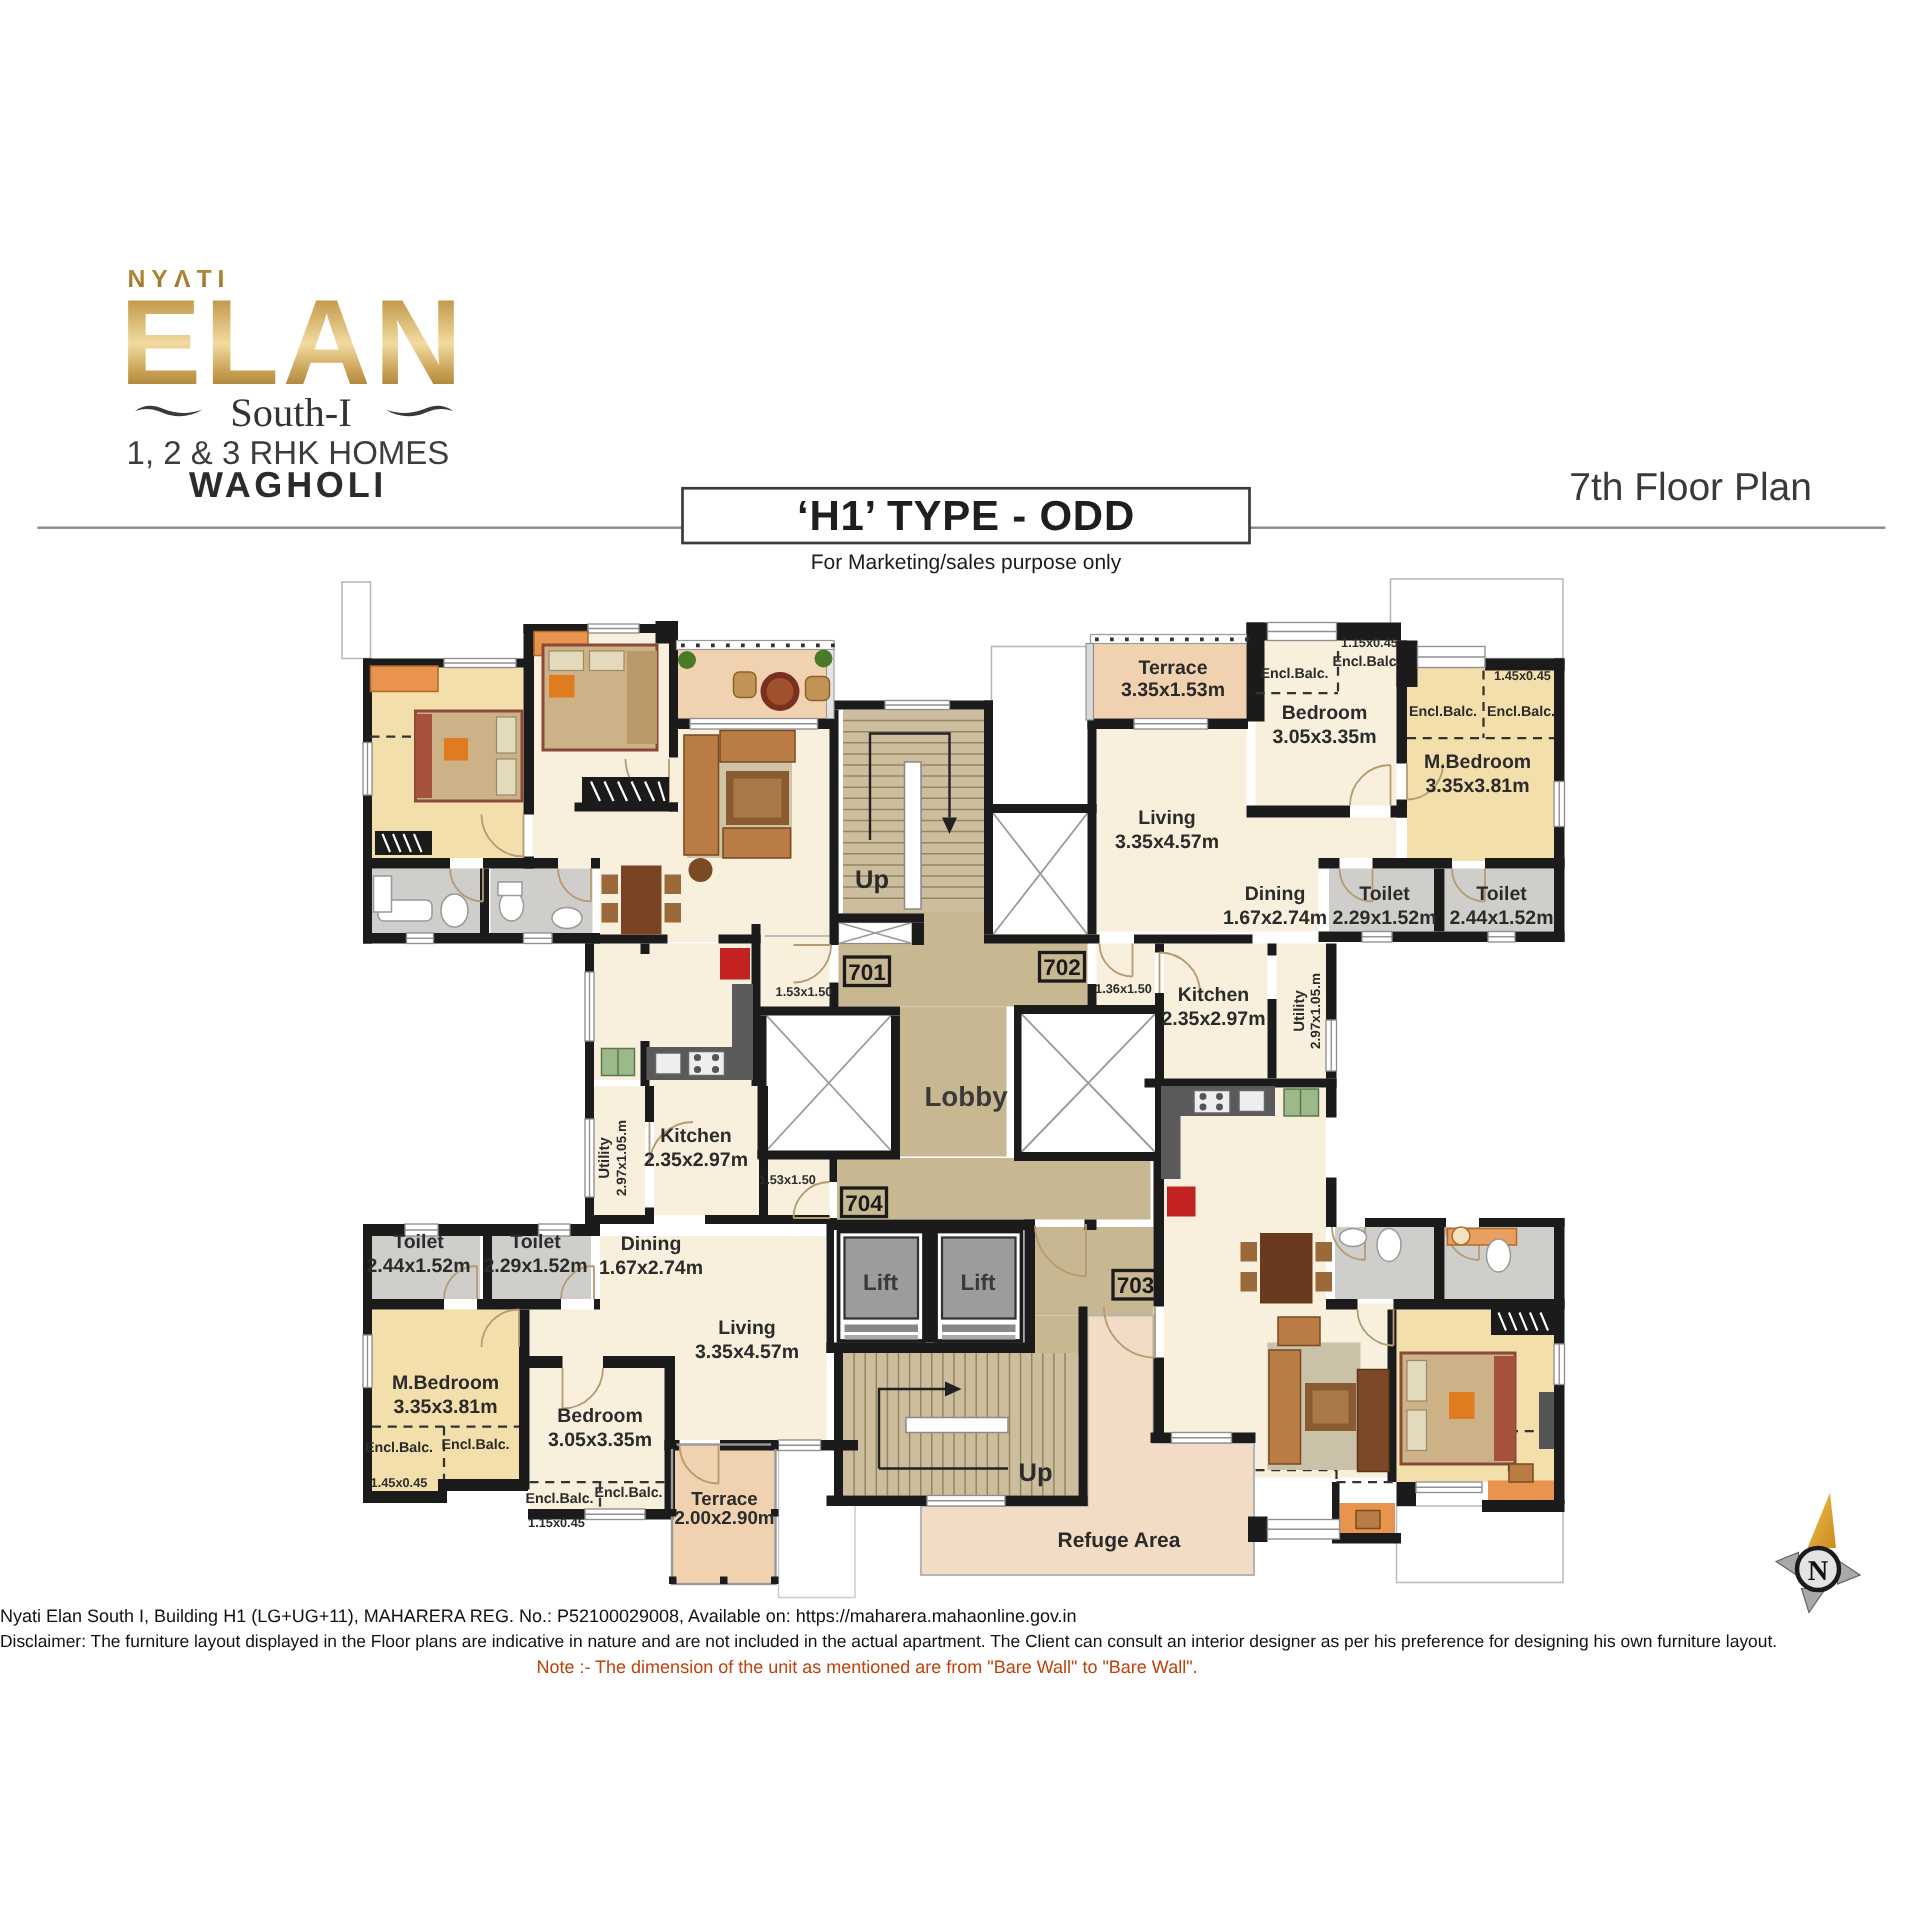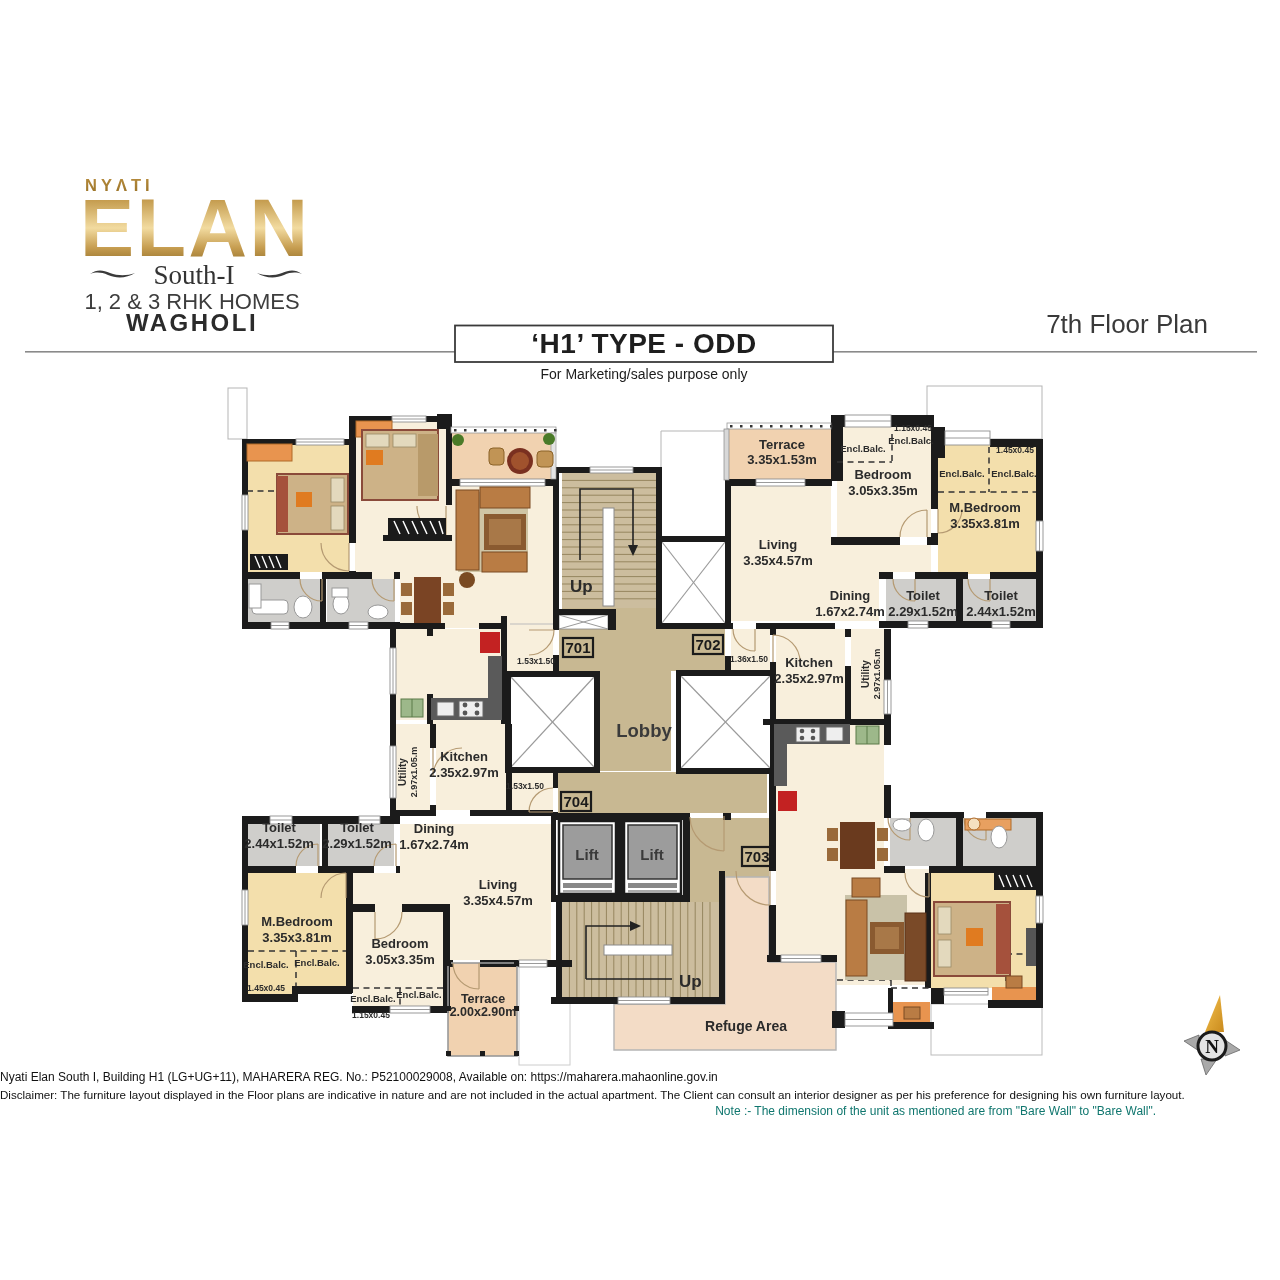--- a/index.html
+++ b/index.html
@@ -1136,12 +1136,12 @@
       <path d="M1220 995 L1224 1032 L1205 1032 Z" fill="url(#ng)"></path>
       <circle cx="1212" cy="1046" r="14" fill="#e3e3e3" stroke="#1b1b1b" stroke-width="3"></circle>
       <text x="1212" y="1053" font-size="19" font-weight="bold" font-family="Liberation Serif,serif" fill="#111" text-anchor="middle">N</text>
     </g>
 </svg>
 
 <div class="abs" style="left:0;top:1070px;width:1280px;font-size:12px;white-space:nowrap;color:#111">Nyati Elan South I, Building H1 (LG+UG+11), MAHARERA REG. No.: P52100029008, Available on: https://maharera.mahaonline.gov.in</div>
 
 <div class="abs" style="left:0;top:1088px;width:1108px;text-align:center;font-size:11.6px;white-space:nowrap;color:#111">Disclaimer: The furniture layout displayed in the Floor plans are indicative in nature and are not included in the actual apartment. The Client can consult an interior designer as per his preference for designing his own furniture layout.</div>
 
-<div class="abs" style="left:0;top:1104px;width:1156px;text-align:right;font-size:12px;white-space:nowrap;color:#0f766e">Note :- The dimension of the unit as mentioned are from "Bare Wall" to "Bare Wall".</div>
+<div class="abs" style="left:0;top:1104px;width:1156px;text-align:center;font-size:12px;white-space:nowrap;color:#c2410c">Note :- The dimension of the unit as mentioned are from "Bare Wall" to "Bare Wall".</div>
 </body></html>

